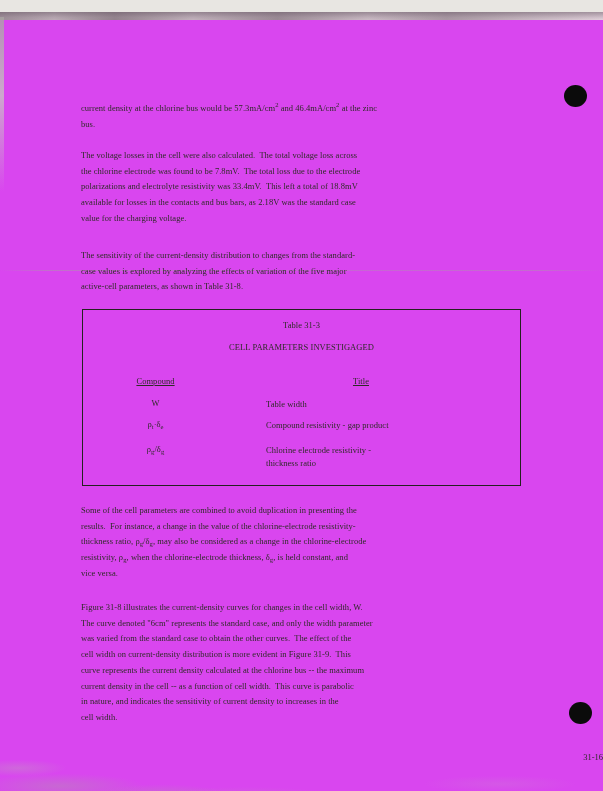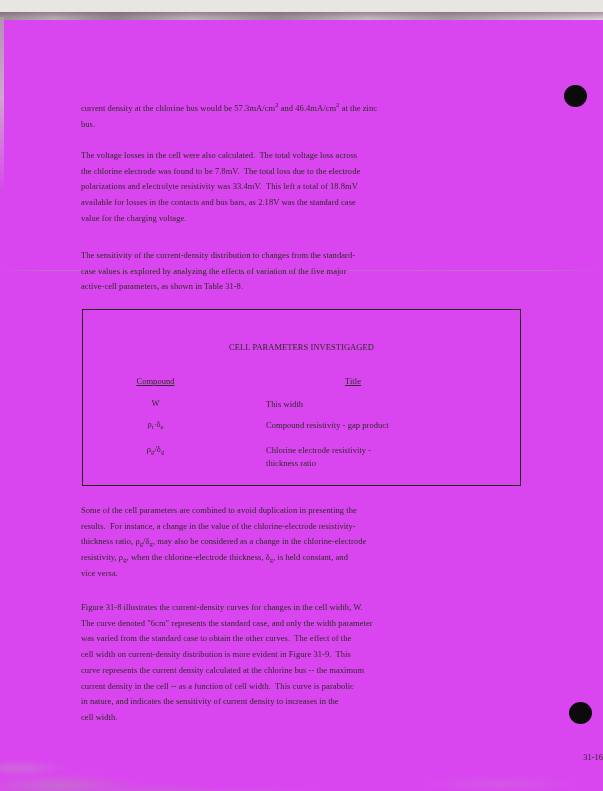--- a/index.html
+++ b/index.html
@@ -35,21 +35,21 @@
     left: 82px; top: 297px;
     width: 437px; height: 175px;
     border: 1.6px solid #24221f;
     font-size: 8.5px;
     letter-spacing: 0.05px;
   }
   .t-title    { position: absolute; top: 10px; left: 0; width: 100%; text-align: center; }
   .t-subtitle { position: absolute; top: 32px; left: 0; width: 100%; text-align: center; }
   .t-headers  { position: absolute; top: 66px; left: 0; width: 100%; }
   .th1 { position: absolute; left: 25px;  width: 95px;  text-align: center; text-decoration: underline; }
-  .th2 { position: absolute; left: 183px; width: 174px; text-align: center; text-decoration: underline; }
+  .th2 { position: absolute; left: 191px; width: 174px; text-align: center; text-decoration: underline; }
   .trow { position: absolute; left: 0; width: 100%; }
   .r1 { top: 88px; }
   .r2 { top: 109px; }
   .r3 { top: 134px; }
   .tc1 { position: absolute; left: 25px; width: 95px; text-align: center; }
   .tc2 { position: absolute; left: 183px; width: 245px; white-space: pre-wrap; line-height: 13px; }
 
   .pageno {
     position: absolute; top: 740px; left: 0;
     width: 603px; text-align: right;
@@ -115,28 +115,29 @@
 the chlorine electrode was found to be 7.8mV.  The total loss due to the electrode
 polarizations and electrolyte resistivity was 33.4mV.  This left a total of 18.8mV
 available for losses in the contacts and bus bars, as 2.18V was the standard case
 value for the charging voltage.</div>
 
   <div class="para p3">The sensitivity of the current-density distribution to changes from the standard-
 case values is explored by analyzing the effects of variation of the five major
 active-cell parameters, as shown in Table 31-8.</div>
 
   <div class="tablebox">
+    <div class="t-title">Table 31-3</div>
     <div class="t-subtitle">CELL PARAMETERS INVESTIGAGED</div>
     <div class="t-headers">
       <span class="th1">Compound</span>
       <span class="th2">Title</span>
     </div>
     <div class="trow r1">
       <span class="tc1">W</span>
-      <span class="tc2">This width</span>
+      <span class="tc2">Table width</span>
     </div>
     <div class="trow r2">
       <span class="tc1">ρ<sub>t</sub>·δ<sub>e</sub></span>
       <span class="tc2">Compound resistivity - gap product</span>
     </div>
     <div class="trow r3">
       <span class="tc1">ρ<sub>g</sub>/δ<sub>g</sub></span>
       <span class="tc2">Chlorine electrode resistivity -
 thickness ratio</span>
     </div>

